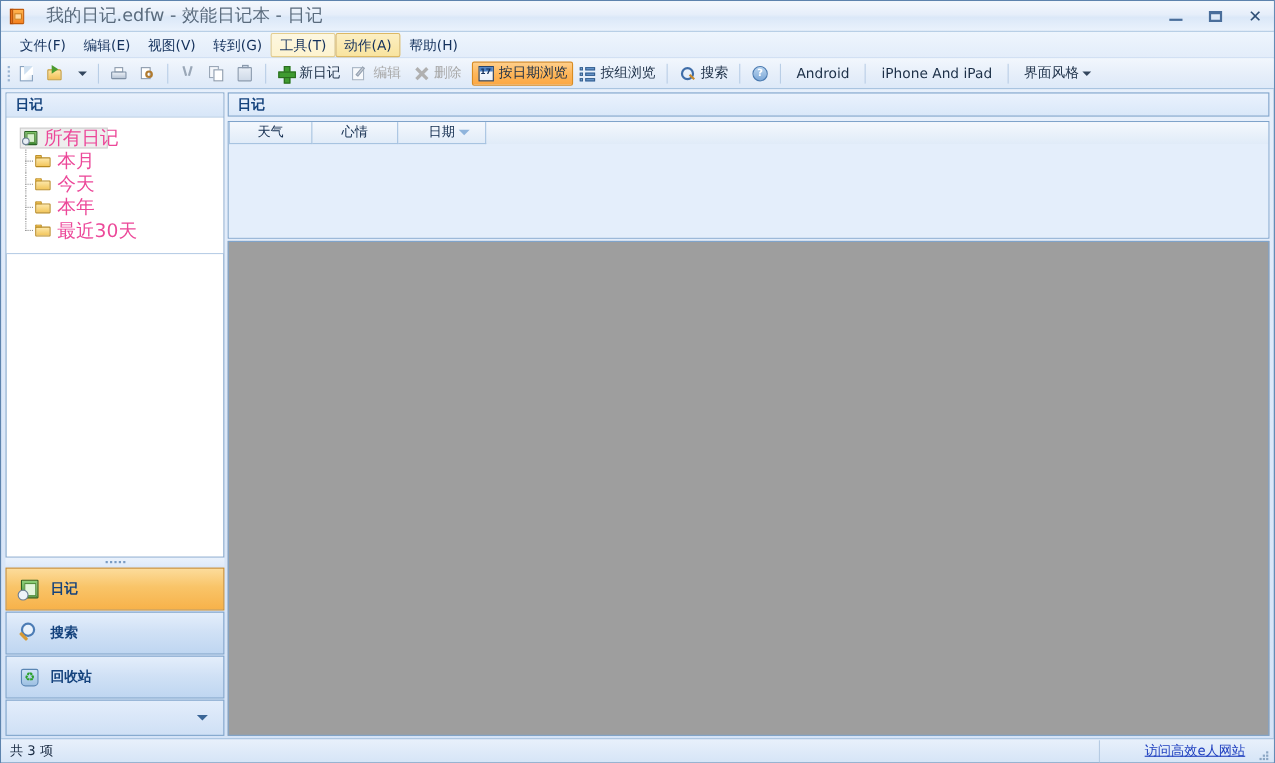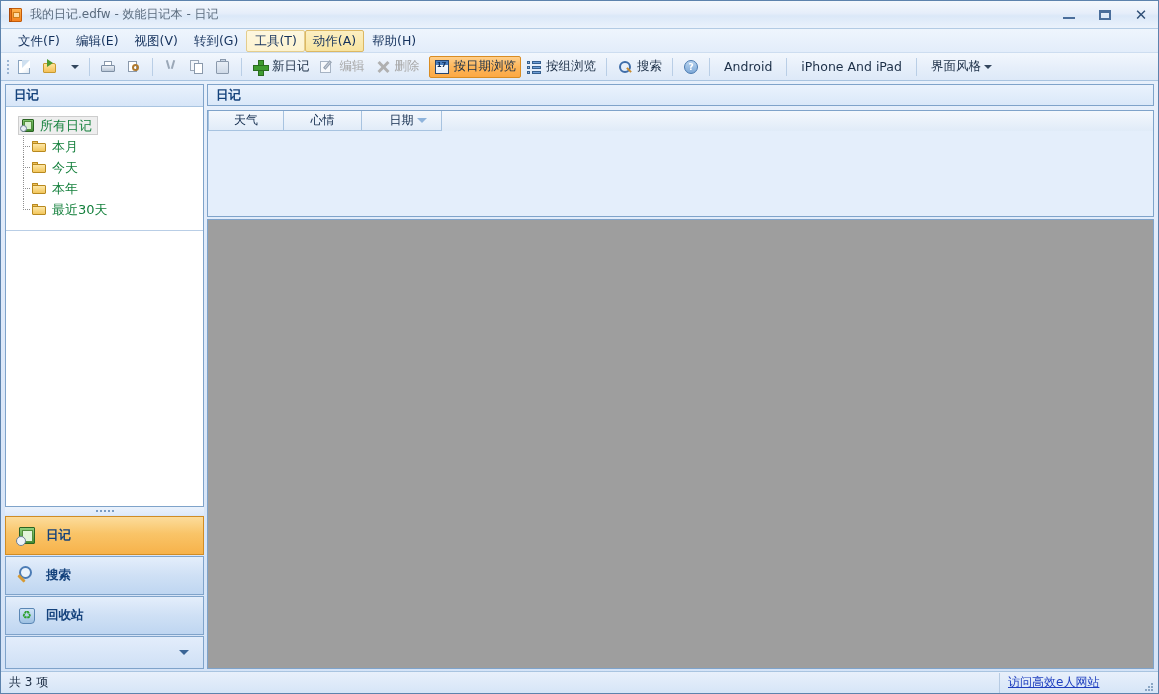--- a/index.html
+++ b/index.html
@@ -38,21 +38,21 @@
   }
   .title-icon .nb-spine {
     position: absolute; left: 1px; top: 1px; width: 3px; height: 14px;
     background: #e8721b; border: 1px solid #a8490a;
   }
   .title-icon .nb-label {
     position: absolute; left: 5px; top: 5px; width: 7px; height: 6px;
     background: #fdd9a0; border: 1px solid #d07d18;
   }
   .title-text {
-    color: #5a6b7d; font-size: 12px; white-space: nowrap;
+    color: #5a6b7d; font-size: 16px; white-space: nowrap; margin-left: 12px;
   }
   .win-buttons {
     position: absolute; right: 6px; top: 0; height: 28px;
     display: flex; align-items: center; gap: 14px;
   }
   .win-btn {
     width: 22px; height: 20px; display: flex; align-items: center; justify-content: center;
     color: #3f5f86; font-size: 14px; line-height: 1;
   }
   .wb-min { width: 12px; height: 2px; background: #4a6e9b; margin-top: 6px; }
@@ -158,21 +158,21 @@
   .sb-header {
     height: 22px; flex: 0 0 22px; display: flex; align-items: center;
     padding-left: 8px;
     background: linear-gradient(180deg,#e9f1fc 0%,#d7e6f8 100%);
     border-bottom: 1px solid #a9c4e0;
     color: #14427c; font-weight: bold; font-size: 12.5px;
   }
   .sb-tree { flex: 0 0 auto; padding: 8px 0 10px 0; background:#fff; }
   .tree-row { display: flex; align-items: center; height: 21px; padding-left: 14px; position: relative; }
   .tree-row.child { padding-left: 26px; }
-  .tree-label { font-size: 13px; color: #15803d; margin-left: 5px; white-space: nowrap; }
+  .tree-label { font-size: 17px; color: #ec4899; margin-left: 5px; white-space: nowrap; }
   .tree-row.selected .tree-label { }
   .tree-sel-box {
     position:absolute; left:12px; top:1px; height:19px;
     background:#eeeeee; border:1px solid #cdcdcd;
   }
   .ic-book { width:15px;height:15px;position:relative;flex:0 0 15px; }
   .ic-book .bk { position:absolute;left:2px;top:1px;width:12px;height:13px;background:linear-gradient(180deg,#7ec46a 0%,#3f8c33 100%);border:1px solid #2b6323;border-radius:1px; }
   .ic-book .bk2 { position:absolute;left:4px;top:3px;width:8px;height:9px;background:#d8f0cf;border:1px solid #55903f; }
   .ic-book .clk { position:absolute;left:0px;top:7px;width:7px;height:7px;border-radius:50%;background:#e8eef5;border:1px solid #6c7f95; }
   .ic-folder { width:15px;height:15px;position:relative;flex:0 0 15px; }
@@ -245,21 +245,21 @@
 
   
   .statusbar {
     height: 22px; flex: 0 0 22px; display:flex; align-items:center;
     background: linear-gradient(180deg,#e8f0fb 0%,#d6e5f7 100%);
     border-top: 1px solid #a9c4e0;
     margin: 2px 0 0 0;
   }
   .sb-cell { height:20px; display:flex; align-items:center; padding:0 8px; font-size:12px; color:#1a2b42; }
   .sb-cell.grow { flex:1 1 auto; border-right:1px solid #b6cbe3; }
-  .sb-cell.link { width:140px; justify-content:flex-start; color:#1f3fbf; }
+  .sb-cell.link { width:140px; justify-content:flex-end; color:#1f3fbf; }
   .sb-cell.link u { text-decoration:underline; }
   .sb-grip { width:18px;height:20px;position:relative;flex:0 0 18px; }
   .sb-grip i { position:absolute;width:2px;height:2px;background:#8ba6c4;display:block; }
 </style>
 </head>
 <body>
 
 <div class="window">
 
   <div class="titlebar">

